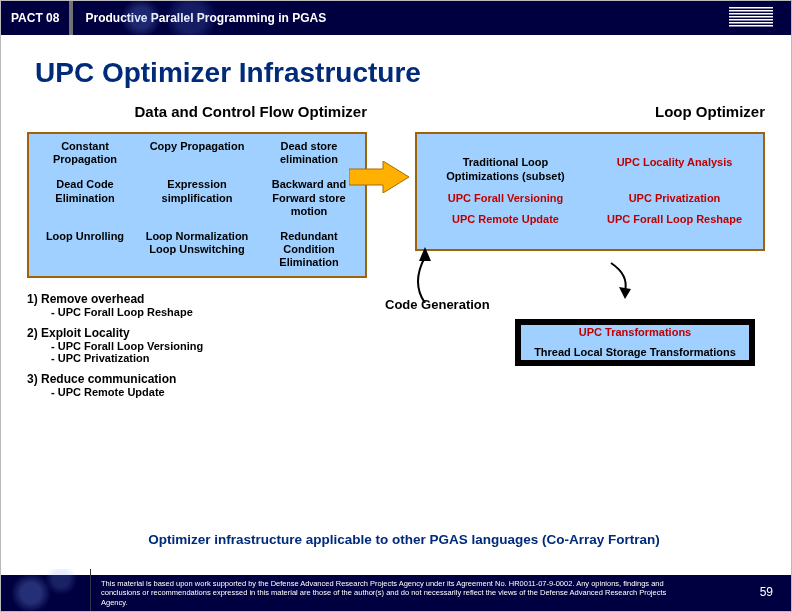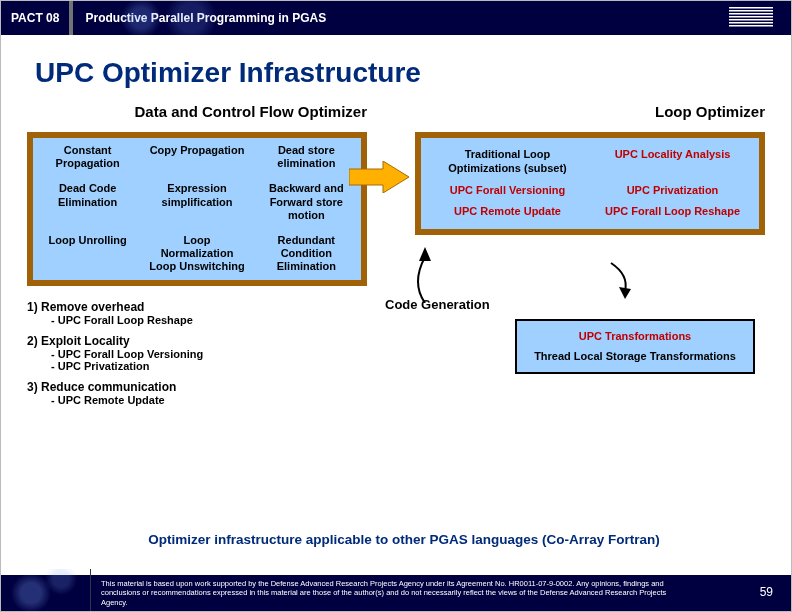--- a/index.html
+++ b/index.html
@@ -8,33 +8,33 @@
   .topbar { background: #000040; color: #fff; height: 34px; display: flex; align-items: center; font-size: 12px; font-weight: bold; }
   .topbar-left { padding: 12px 10px; border-right: 4px solid #737373; height:100%; display:flex; align-items:center; }
   .topbar-title { padding: 0 12px; }
   .topbar-decoration { position:absolute; left:110px; top:0; height:34px; width:160px; background: radial-gradient(circle at 30px 17px, rgba(120,160,255,0.25) 10px, transparent 20px), radial-gradient(circle at 80px 17px, rgba(120,160,255,0.18) 14px, transparent 26px); pointer-events:none; }
   .ibm-logo { position:absolute; right:18px; top:6px; }
   .title { color: #002a7a; font-size: 28px; font-weight: bold; margin: 22px 0 14px 34px; }
   .content { display:flex; padding: 0 26px; gap: 18px; }
   .left-col { width: 340px; }
   .right-col { flex: 1; position: relative; }
   .subhead { font-weight: bold; font-size: 15px; text-align: right; margin-bottom: 12px; }
-  .box { border: 6px solid #a16207; background: #9fd0ff; }
+  .box { border: 2px solid #a16207; background: #9fd0ff; }
   .dataflow { display: grid; grid-template-columns: 1fr 1fr 1fr; }
   .cell { font-size: 11px; font-weight: bold; text-align: center; padding: 6px 4px; line-height: 1.2; }
-  .loopbox { display: grid; grid-template-columns: 1fr 1fr; column-gap: 20px; row-gap: 8px; padding: 10px 14px; }
+  .loopbox { display: grid; grid-template-columns: 1fr 1fr; column-gap: 20px; row-gap: 8px; padding: 22px 14px; }
   .loopcell { font-size: 11px; font-weight: bold; text-align: center; line-height: 1.25; }
   .red { color: #c00000; }
   .arrow-big { position: absolute; left: -36px; top: 58px; }
   .steps { margin-top: 14px; font-size: 12px; }
   .step-head { font-weight: bold; margin-top: 8px; }
   .step-sub { margin-left: 24px; font-weight: bold; font-size: 11px; }
   .codegen-wrap { position: absolute; top: 192px; left: 0; right: 0; }
   .codegen-label { font-weight: bold; font-size: 13px; }
-  .codegen-box { border: 2px solid #000000; background: #9fd0ff; padding: 8px 10px; margin-top: 6px; width: 240px; margin-left: auto; margin-right: 10px; }
+  .codegen-box { border: 6px solid #000000; background: #9fd0ff; padding: 0 10px; margin-top: 6px; width: 240px; margin-left: auto; margin-right: 10px; }
   .codegen-line { font-size: 11px; font-weight: bold; text-align: center; line-height: 1.3; }
   .arrow-small { position:absolute; }
   .bottom-note { color: #002a7a; font-weight: bold; font-size: 13.5px; text-align: center; position:absolute; left:16px; right:0; bottom: 64px; }
   .footer { position:absolute; bottom:0; left:0; right:0; height:36px; background:#000040; color:#fff; display:flex; align-items:center; }
   .footer-deco { width: 90px; height: 48px; background: radial-gradient(circle at 30px 24px, rgba(130,170,255,0.28) 10px, transparent 20px), radial-gradient(circle at 60px 10px, rgba(130,170,255,0.2) 8px, transparent 16px); border-right: 1px solid #334; }
   .footer-text { font-size: 7.5px; line-height: 1.25; padding: 4px 10px; max-width: 600px; }
   .pagenum { position:absolute; right: 18px; bottom: 12px; font-size: 12px; }
   .arrow-up { position:absolute; }
 </style>
 </head>

